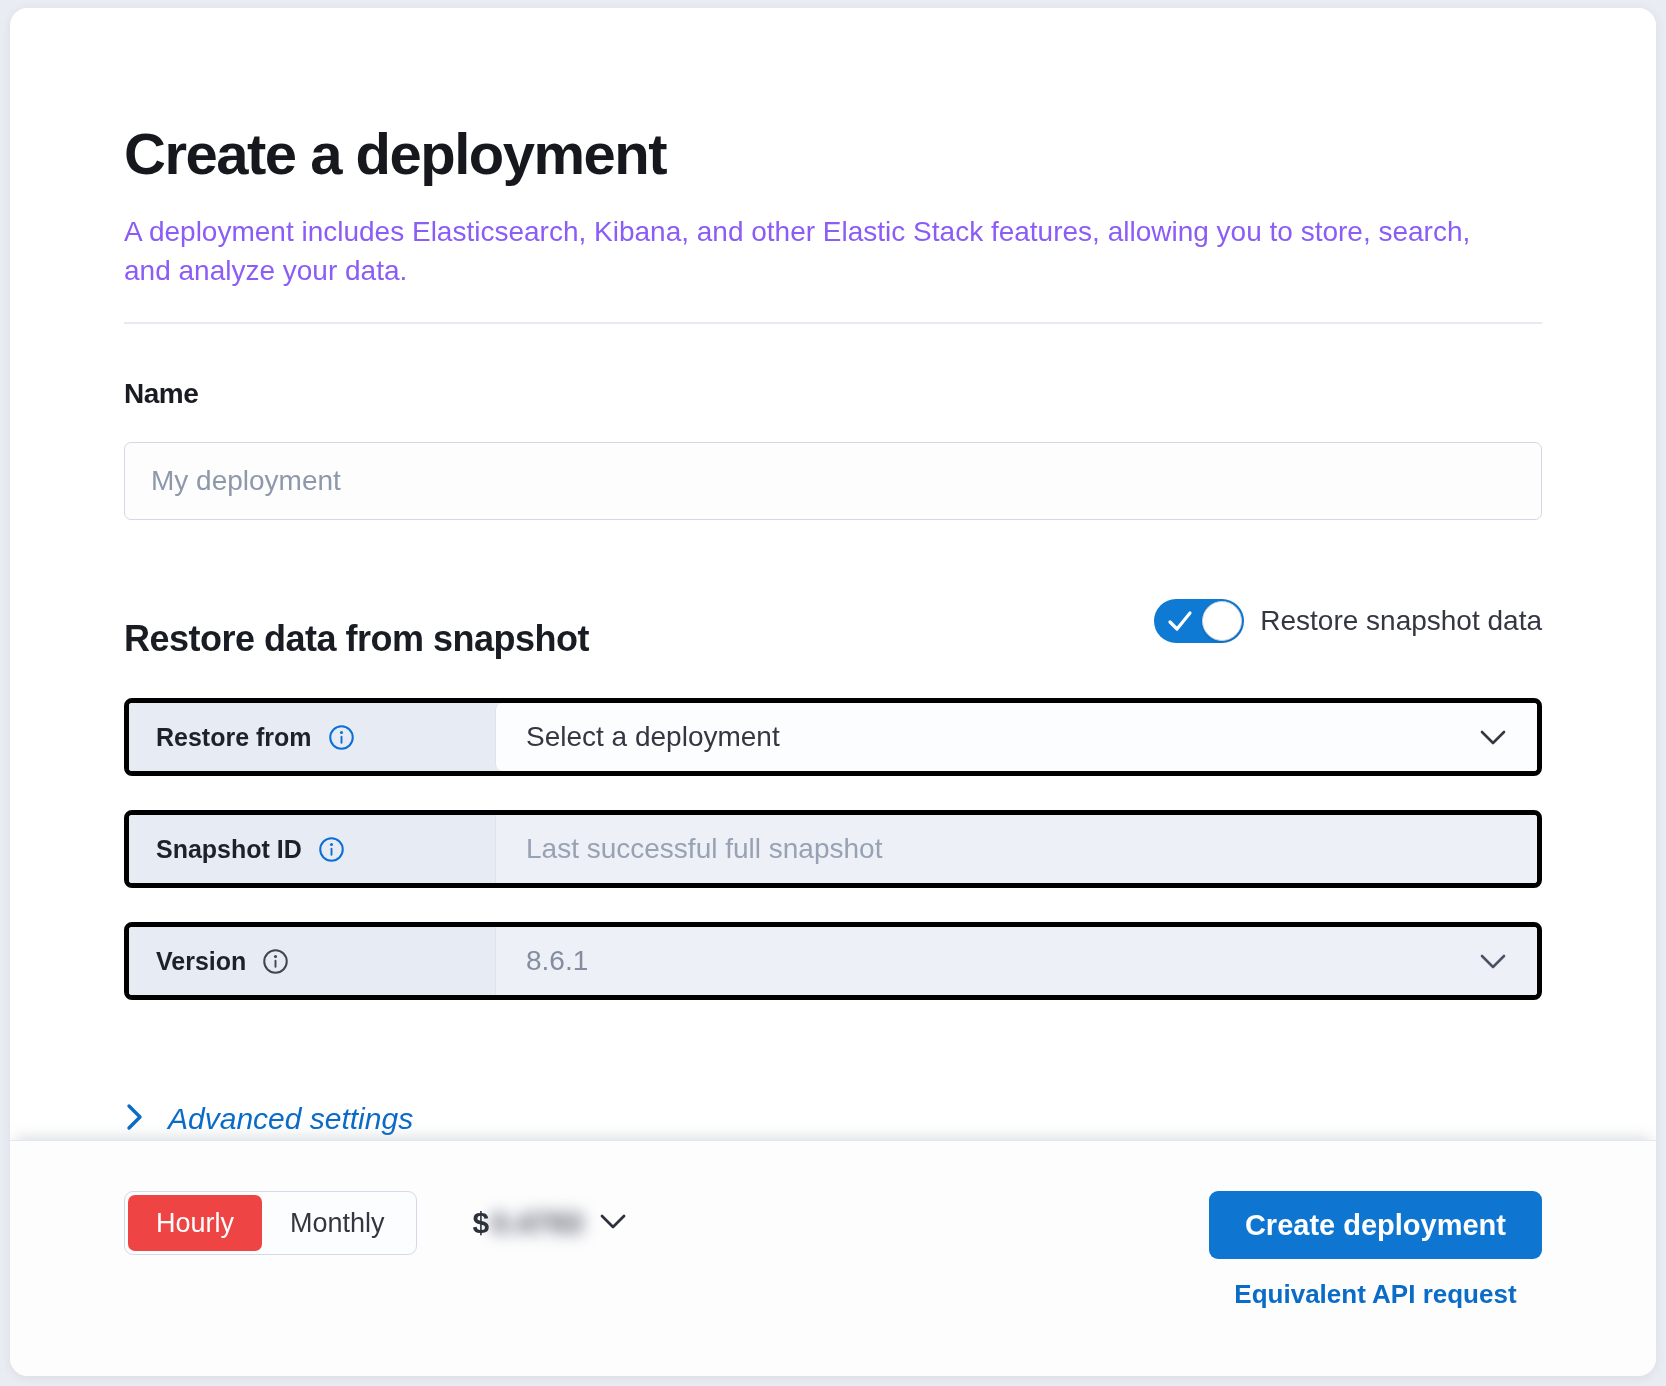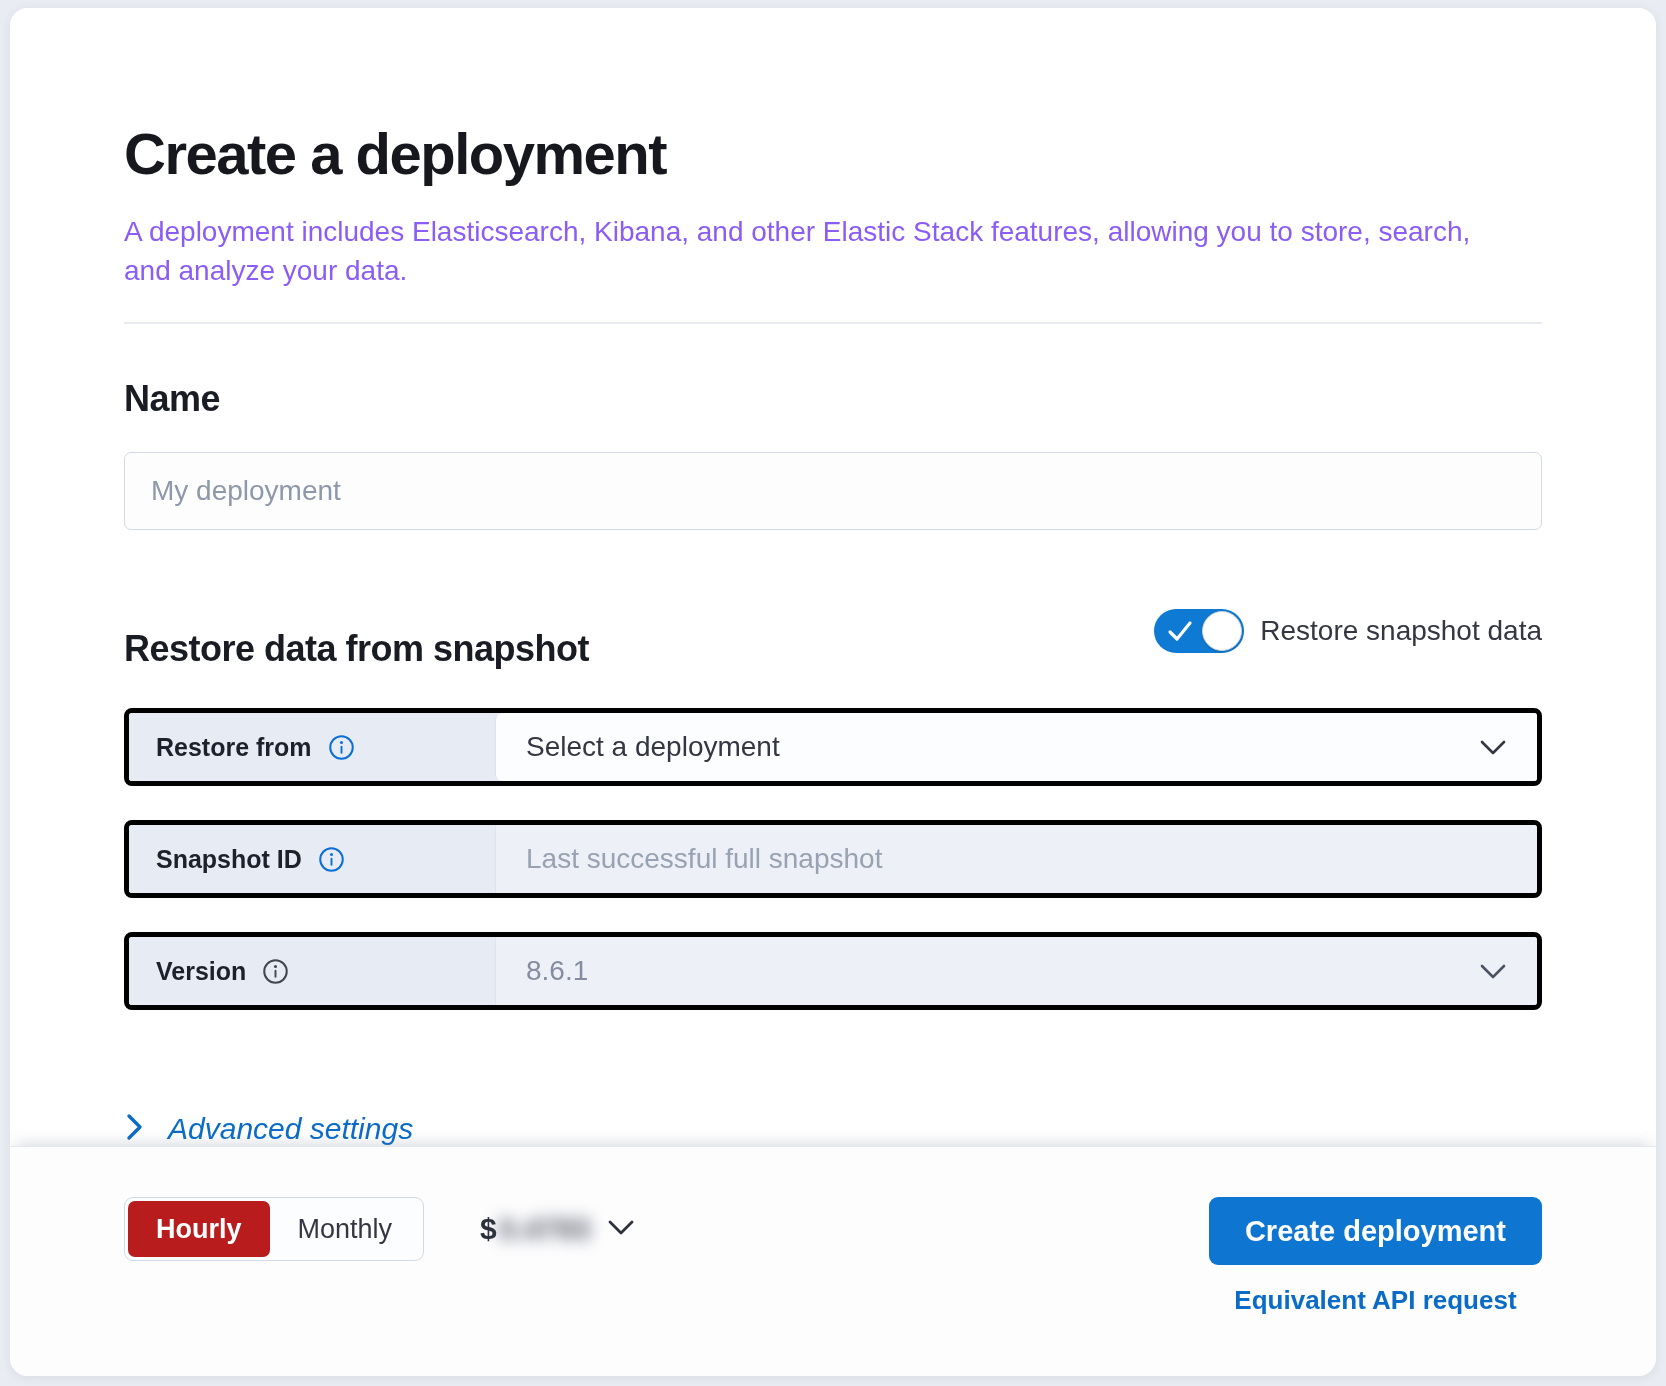--- a/index.html
+++ b/index.html
@@ -44,21 +44,21 @@
     border: none;
     border-top: 2px solid #e7eaf1;
   }
   .section-heading {
     font-size: 36px;
     font-weight: 700;
     letter-spacing: -0.5px;
     color: #191c22;
     margin-top: 36px;
   }
-  .name-heading { margin-top: 54px; font-size: 36px; }
+  .name-heading { margin-top: 54px; font-size: 28px; }
   .name-input {
     margin-top: 32px;
     width: 100%;
     height: 78px;
     border: 1px solid #d2d9e5;
     border-radius: 7px;
     background: #fdfdfe;
     padding: 4px 26px;
     font-family: "Liberation Sans", sans-serif;
     font-size: 28px;
@@ -183,23 +183,23 @@
     padding: 0 28px;
     font-size: 27px;
     border-radius: 7px;
     cursor: pointer;
     color: #343741;
     background: transparent;
     border: none;
     font-family: "Liberation Sans", sans-serif;
   }
   .segment.selected {
-    background: #b91c1c;
+    background: #ef4444;
     color: #ffffff;
-    font-weight: 700;
+    font-weight: 400;
   }
   .price-wrap {
     display: flex;
     align-items: center;
     margin-left: 56px;
     height: 64px;
     cursor: pointer;
   }
   .price-currency {
     font-size: 30px;

